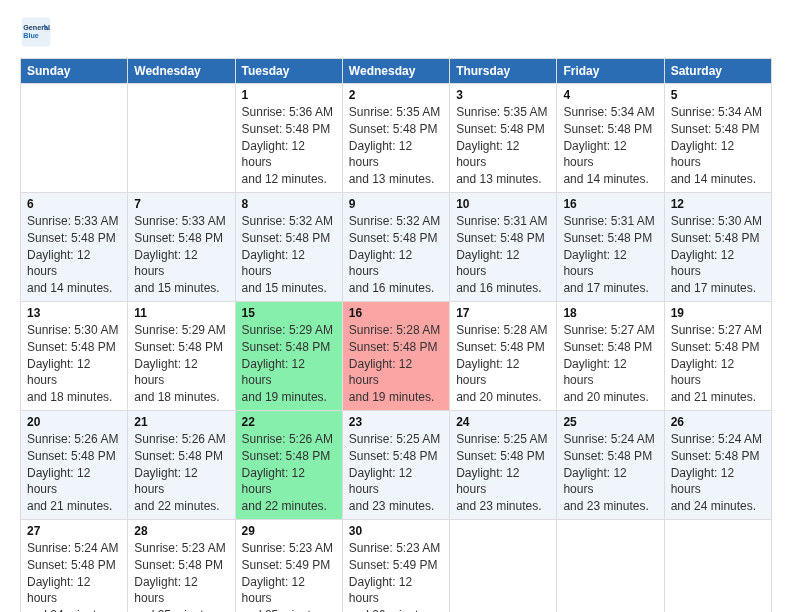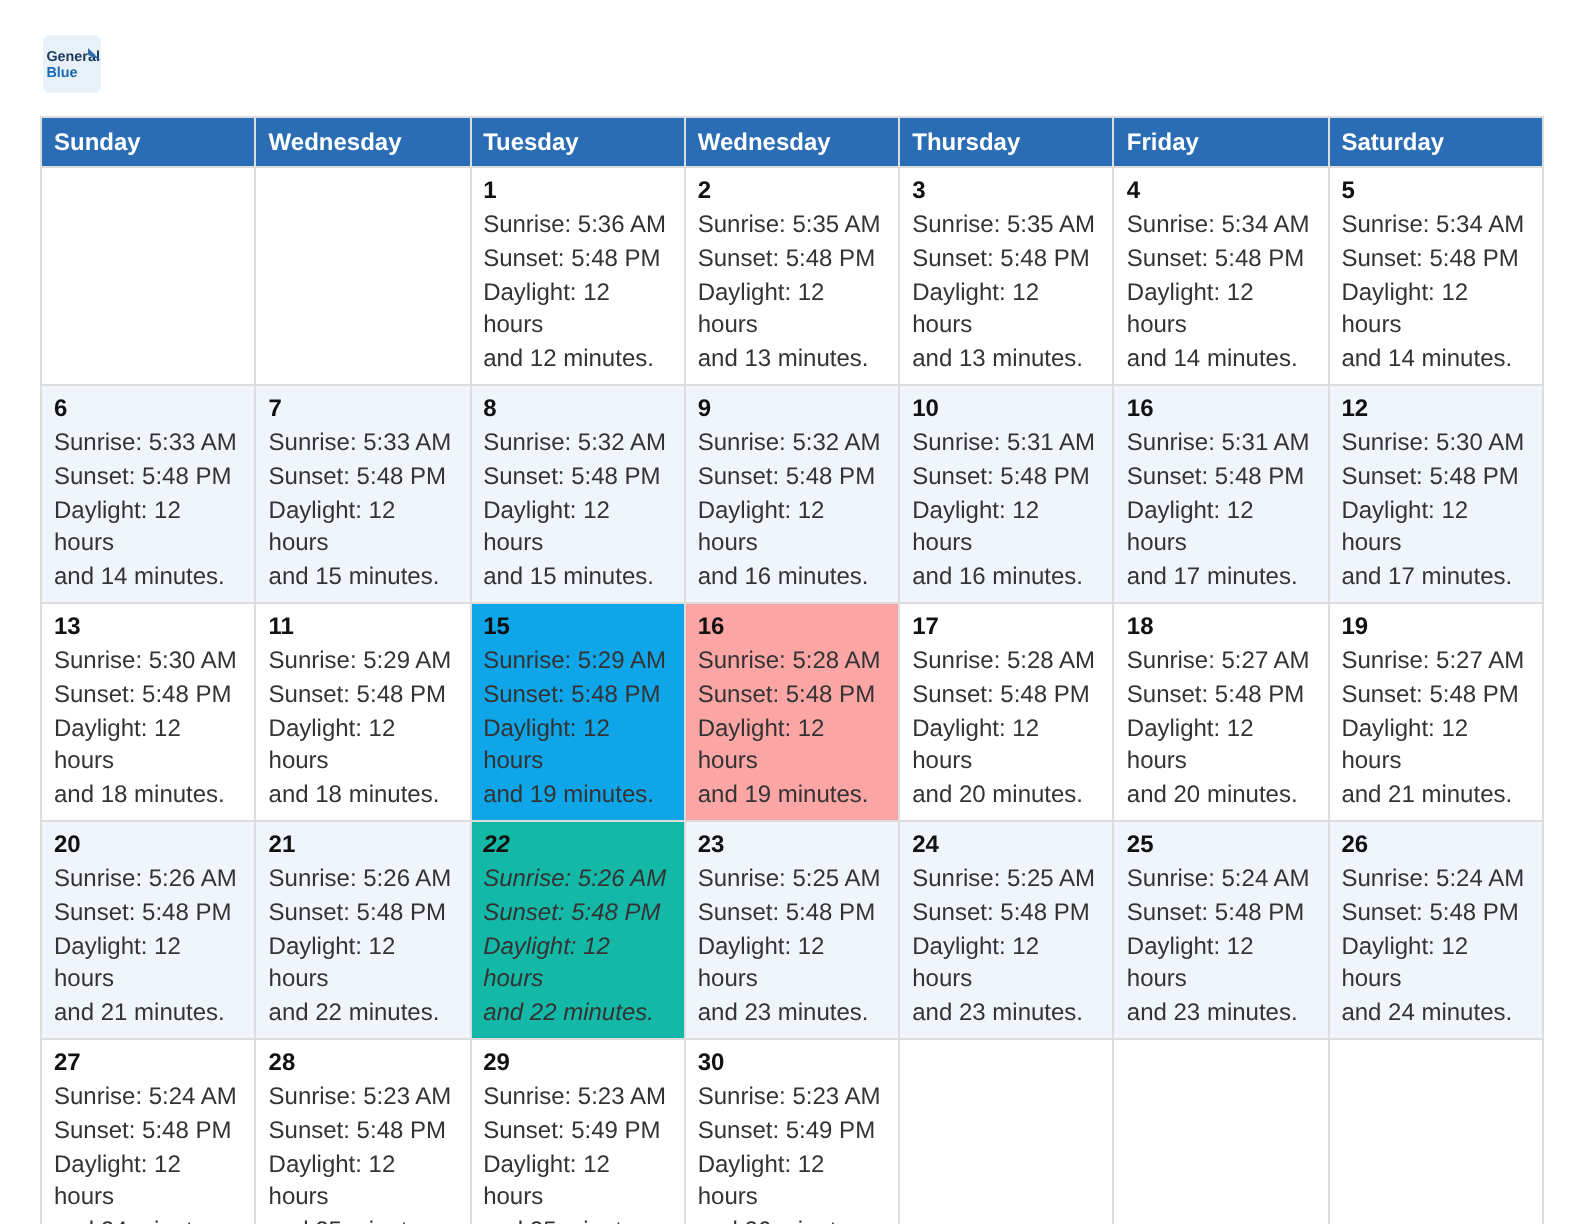--- a/index.html
+++ b/index.html
@@ -222,21 +222,21 @@
 Daylight: 12 hours
 and 18 minutes.</div>
           </td>
           <td style="background: rgb(255, 255, 255);">
             <span class="day-num">11</span>
             <div class="day-info" style="white-space: pre-line;">Sunrise: 5:29 AM
 Sunset: 5:48 PM
 Daylight: 12 hours
 and 18 minutes.</div>
           </td>
-          <td style="background: #0ea5e9; margin-left: 43px;">
+          <td style="background: #86efac; margin-left: 43px;">
             <span class="day-num">15</span>
             <div class="day-info" style="white-space: pre-line;">Sunrise: 5:29 AM
 Sunset: 5:48 PM
 Daylight: 12 hours
 and 19 minutes.</div>
           </td>
           <td style="background: #fca5a5;">
             <span class="day-num">16</span>
             <div class="day-info" style="white-space: pre-line;">Sunrise: 5:28 AM
 Sunset: 5:48 PM
@@ -273,21 +273,21 @@
 Daylight: 12 hours
 and 21 minutes.</div>
           </td>
           <td style="background: rgb(240, 245, 251);">
             <span class="day-num">21</span>
             <div class="day-info" style="white-space: pre-line;">Sunrise: 5:26 AM
 Sunset: 5:48 PM
 Daylight: 12 hours
 and 22 minutes.</div>
           </td>
-          <td style="background: #14b8a6; font-style: italic;">
+          <td style="background: #86efac;">
             <span class="day-num">22</span>
             <div class="day-info" style="white-space: pre-line;">Sunrise: 5:26 AM
 Sunset: 5:48 PM
 Daylight: 12 hours
 and 22 minutes.</div>
           </td>
           <td style="background: rgb(240, 245, 251); margin-top: 16px;">
             <span class="day-num">23</span>
             <div class="day-info" style="white-space: pre-line;">Sunrise: 5:25 AM
 Sunset: 5:48 PM

